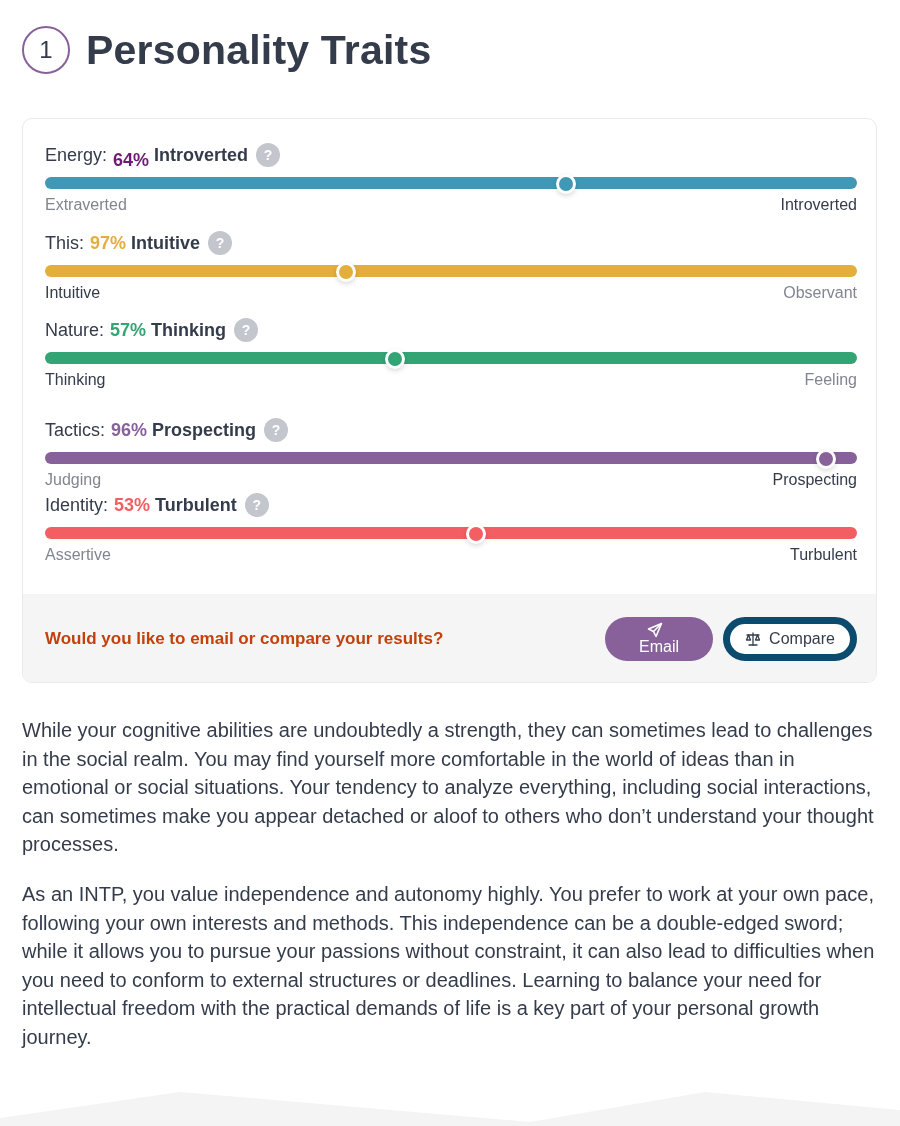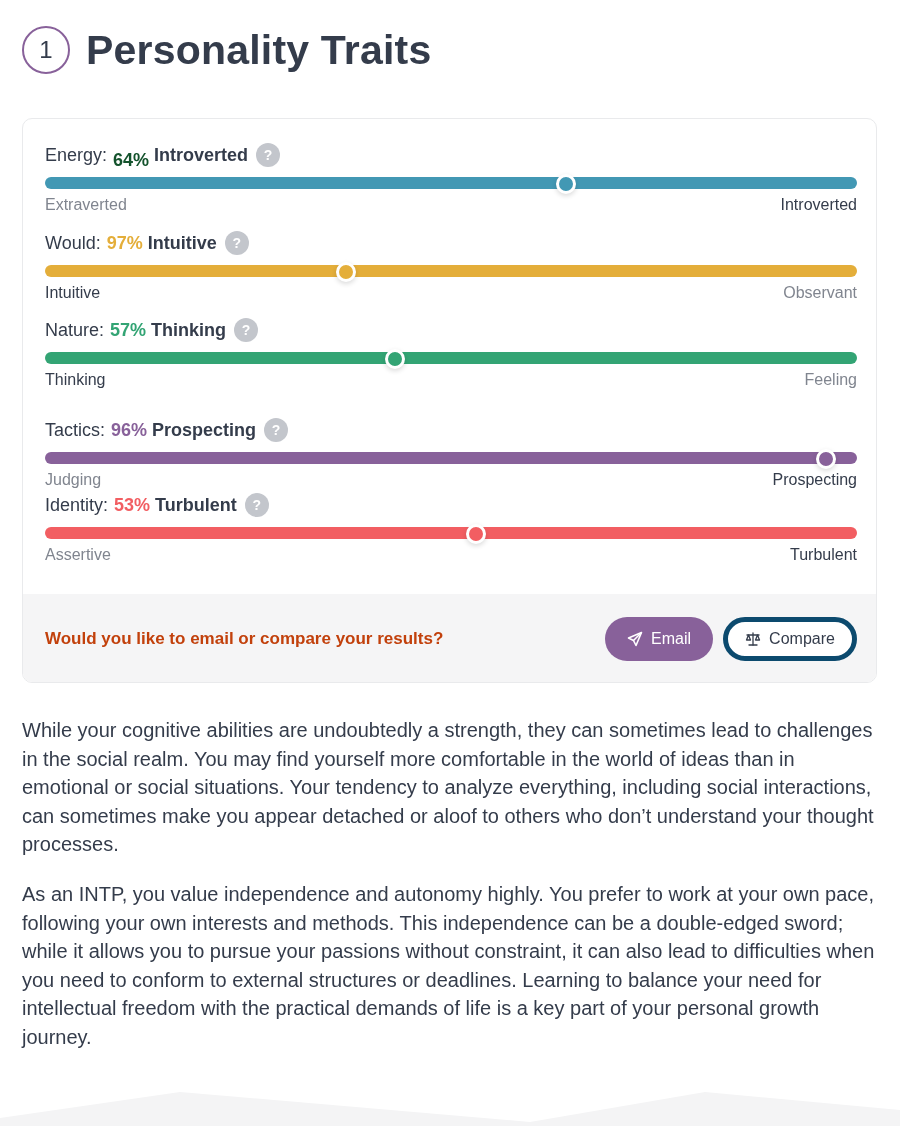--- a/index.html
+++ b/index.html
@@ -41,22 +41,22 @@
 
   .footer-panel {
     position: absolute; left: 0; top: 475px; width: 100%; height: 90px; background: #f5f5f6;
     display: flex; align-items: center;
   }
   .footer-question { position: absolute; left: 22px; font-size: 17px; font-weight: bold; color: #c2410c; }
   .btn {
     position: absolute; height: 44px; border-radius: 22px; display: flex; align-items: center; justify-content: center;
     font-size: 16px; box-sizing: border-box; cursor: pointer;
   }
-  .btn-email { left: 582px; width: 108px; background: #88619a; color: #fff; }
-  .btn-compare { left: 700px; width: 134px; background: #fff; border: 5px solid #0c4a6e; color: #343c4b; }
+  .btn-email { left: 582px; width: 108px; background: #88619a; color: #fff; flex-direction: column; }
+  .btn-compare { left: 700px; width: 134px; background: #fff; border: 7px solid #0c4a6e; color: #343c4b; }
   .btn .ico { margin-right: 8px; display: inline-flex; }
 
   .body-text { position: absolute; left: 22px; width: 860px; font-size: 20px; line-height: 28.6px; color: #343c4b; margin: 0; }
   .p1 { top: 716px; }
   .p2 { top: 880px; }
 
   .bottom-shape { position: absolute; left: 0; bottom: 0; width: 900px; height: 40px; }
 </style>
 </head>
 <body>
@@ -64,35 +64,35 @@
 <div class="header">
   <div class="step-circle">1</div>
   <div class="page-title">Personality Traits</div>
 </div>
 
 <div class="card">
   <div id="traits-container">
       <div class="trait" style="top: 24px;">
       <div class="trait-title">
         <span>Energy:</span>
-        <span class="pct" style="color: #14532d; margin-top: 11px;">64%</span>
+        <span class="pct" style="color: #701a75; margin-top: 11px;">64%</span>
         <span class="side">Introverted</span>
         <span class="help">?</span>
       </div>
       <div class="bar" style="background: rgb(66, 152, 180);">
         <div class="knob" style="background: rgb(66, 152, 180); left: 64%;"></div>
       </div>
       <div class="ends">
         <span class="dim">Extraverted</span>
         <span class="strong">Introverted</span>
       </div>
       </div>
       <div class="trait" style="top: 112px;">
       <div class="trait-title">
-        <span>Would:</span>
+        <span>This:</span>
         <span class="pct" style="color: rgb(228, 174, 58);">97%</span>
         <span class="side">Intuitive</span>
         <span class="help">?</span>
       </div>
       <div class="bar" style="background: rgb(228, 174, 58);">
         <div class="knob" style="background: rgb(228, 174, 58); left: 37%;"></div>
       </div>
       <div class="ends">
         <span class="strong">Intuitive</span>
         <span class="dim">Observant</span>

